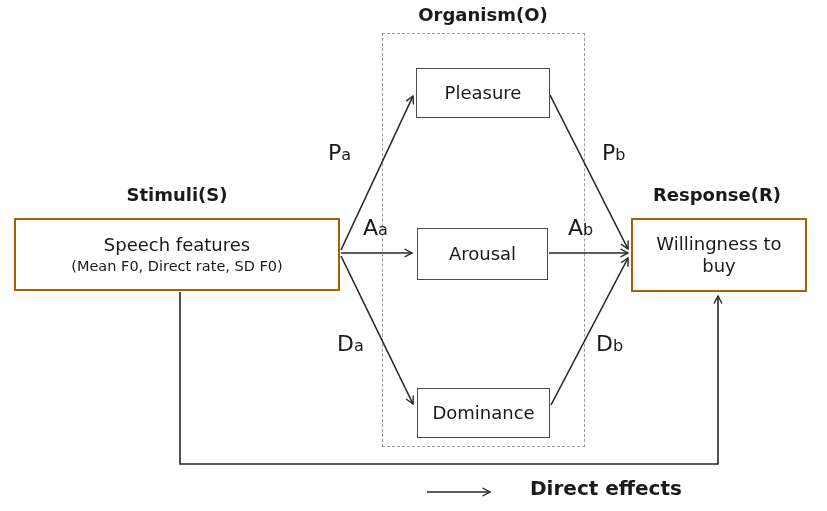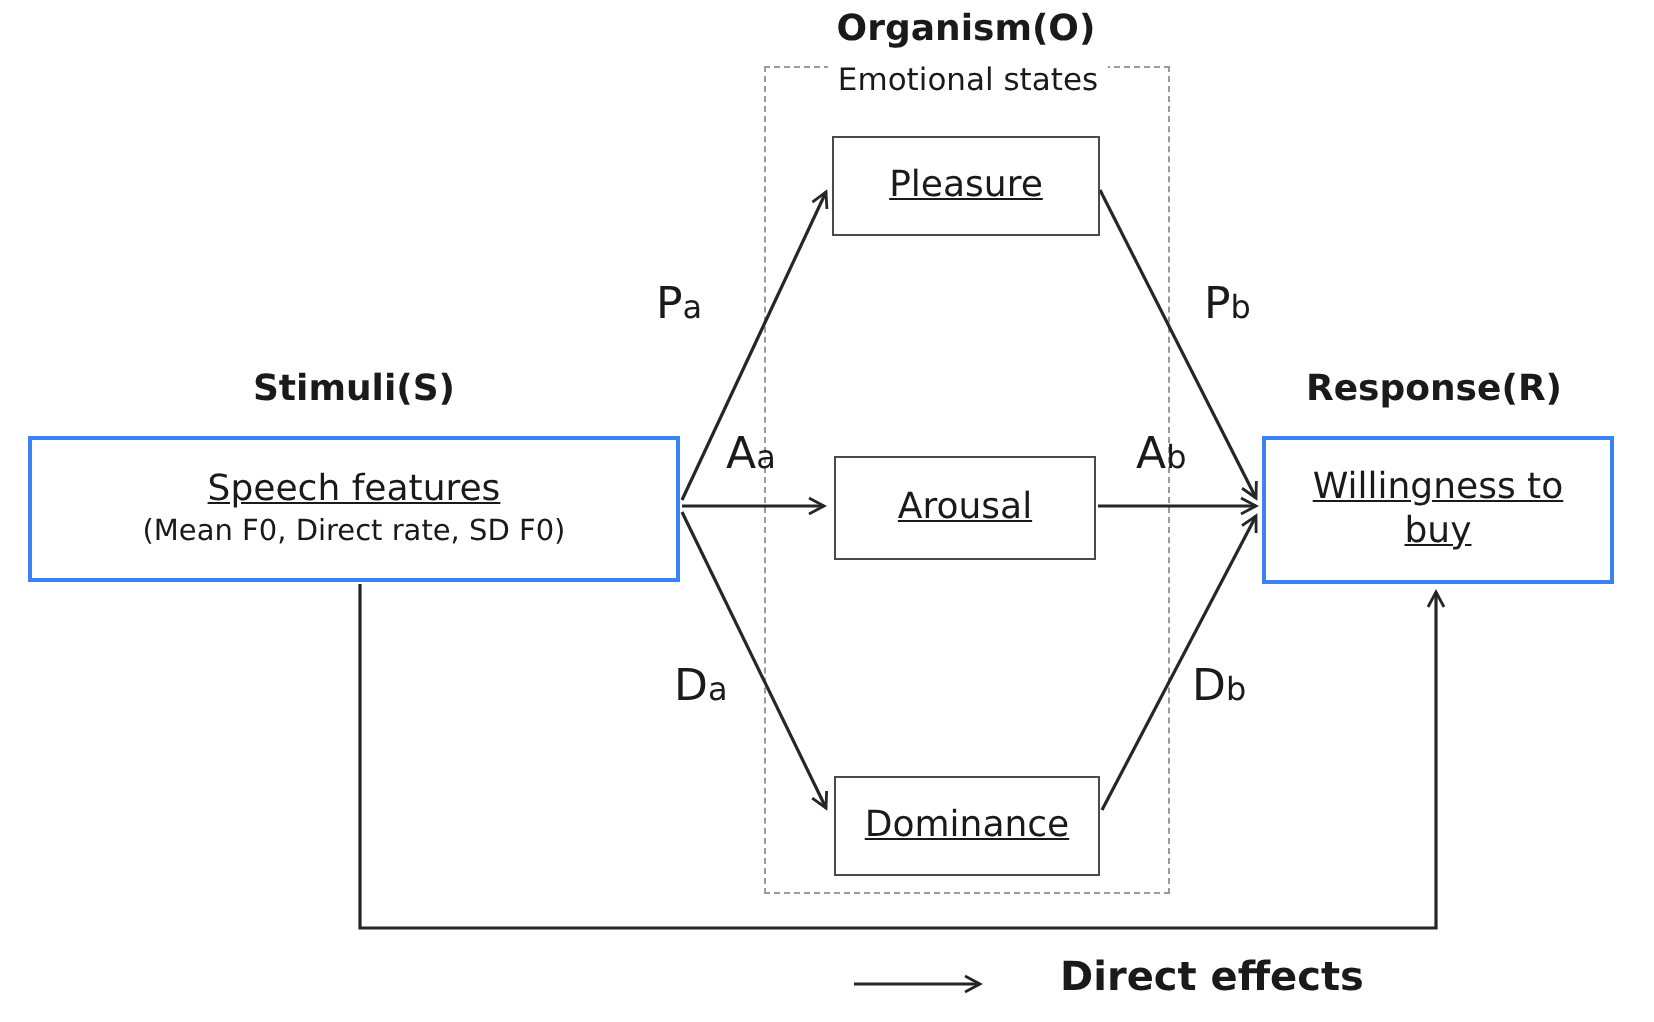--- a/index.html
+++ b/index.html
@@ -25,36 +25,36 @@
   .dashed-region {
     position: absolute;
     left: 382px; top: 33px;
     width: 201px; height: 412px;
     border: 1px dashed #9a9a9a;
     z-index: 0;
   }
   .node-box {
     position: absolute;
     background: #ffffff;
-    border: 2px solid #3b82f6;
+    border: 2px solid #a16207;
     display: flex;
     flex-direction: column;
     align-items: center;
     justify-content: center;
     text-align: center;
     z-index: 2;
     box-sizing: border-box;
   }
   .node-box.thin { border-width: 1.5px; border-color: #4a4a4a; }
   .box-stimuli   { left: 14px;  top: 218px; width: 326px; height: 73px; }
   .box-pleasure  { left: 416px; top: 68px;  width: 134px; height: 50px; }
   .box-arousal   { left: 417px; top: 228px; width: 131px; height: 52px; }
   .box-dominance { left: 417px; top: 388px; width: 133px; height: 50px; }
   .box-response  { left: 631px; top: 218px; width: 176px; height: 74px; padding: 0 10px; }
-  .box-main-text { font-size: 18px; line-height: 1.2; text-decoration: underline; }
+  .box-main-text { font-size: 18px; line-height: 1.2; }
   .box-sub-text  { font-size: 14.5px; line-height: 1.25; margin-top: 1px; }
   .section-title {
     position: absolute;
     transform: translateX(-50%);
     font-size: 18px;
     font-weight: bold;
     white-space: nowrap;
     z-index: 3;
   }
   .title-organism { left: 483px; top: 4px; }
@@ -113,21 +113,20 @@
     <line x1="341" y1="253" x2="412" y2="253" marker-end="url(#arrowhead)"></line>
     <line x1="341" y1="256" x2="413" y2="404" marker-end="url(#arrowhead)"></line>
     <line x1="550" y1="95" x2="628" y2="249" marker-end="url(#arrowhead)"></line>
     <line x1="549" y1="253" x2="628" y2="253" marker-end="url(#arrowhead)"></line>
     <line x1="551" y1="405" x2="628" y2="258" marker-end="url(#arrowhead)"></line>
     <polyline points="180,292 180,464 718,464 718,296" marker-end="url(#arrowhead)"></polyline>
     <line x1="427" y1="492" x2="490" y2="492" marker-end="url(#arrowhead)"></line>
   </svg>
 
   <div class="section-title title-organism">Organism(O)</div>
-  <div class="region-subtitle">Emotional states</div>
   <div class="section-title title-response">Response(R)</div>
   <div class="section-title title-stimuli">Stimuli(S)</div>
 
   <div class="node-box box-stimuli">
     <div class="box-main-text">Speech features</div>
     <div class="box-sub-text">(Mean F0, Direct rate, SD F0)</div>
   </div>
 
   <div class="node-box thin box-pleasure">
     <div class="box-main-text">Pleasure</div>

